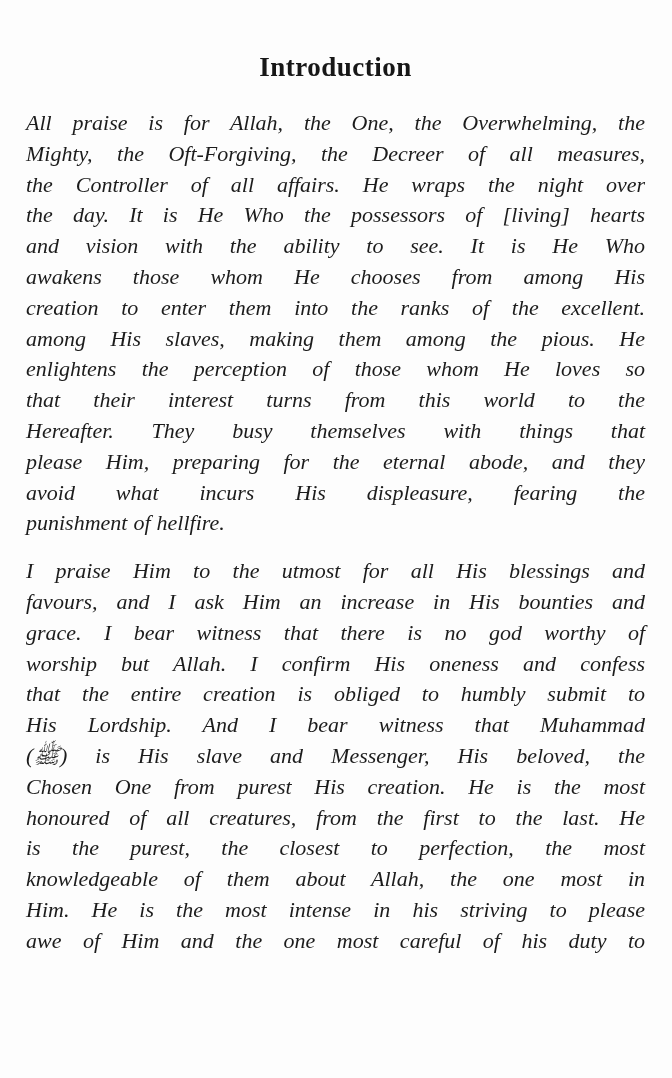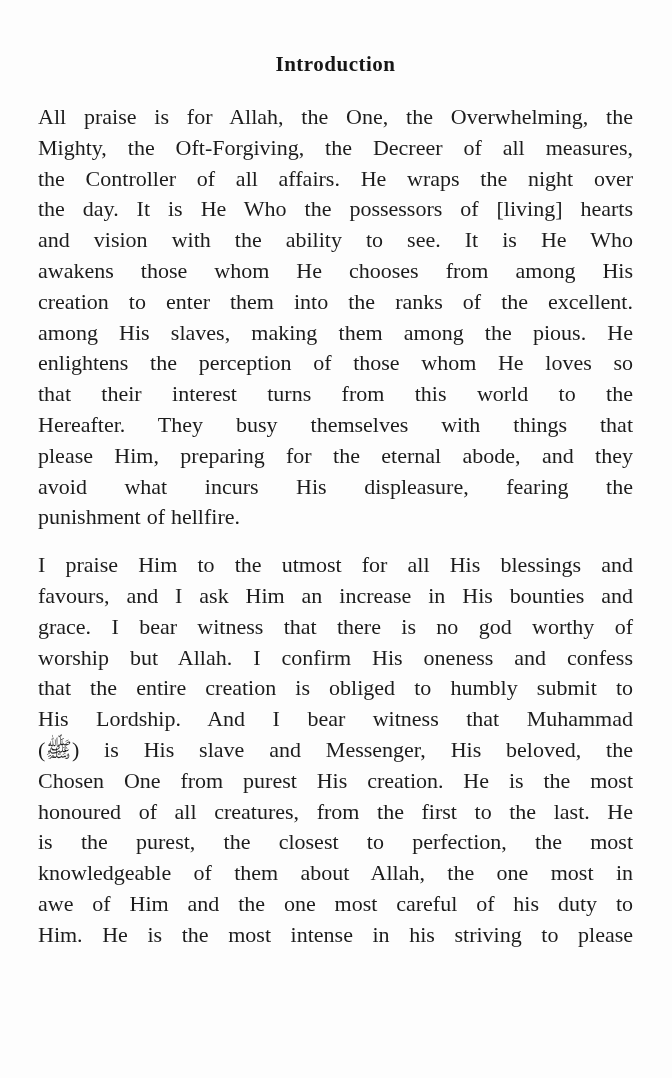--- a/index.html
+++ b/index.html
@@ -13,28 +13,29 @@
     height: 1078px;
     box-sizing: border-box;
     background: #fdfdfd;
     color: #1c1c1c;
     padding: 52px 27px 0 26px;
     font-family: "Liberation Serif", "DejaVu Serif", serif;
     overflow: hidden;
   }
   .title {
     margin: 0 0 25px 0;
-    font-size: 21px;
+    font-size: 27px;
     font-weight: 700;
     text-align: center;
     letter-spacing: 0.5px;
     color: #171717;
   }
   .para {
-    margin: 12px;
+    margin: 0;
+    font-style: italic;
   }
   .para + .para {
     margin-top: 17px;
   }
   .line {
     font-size: 22px;
     line-height: 30.8px;
     text-align: justify;
     text-align-last: justify;
     -moz-text-align-last: justify;
@@ -75,17 +76,17 @@
     <div class="line">favours, and I ask Him an increase in His bounties and</div>
     <div class="line">grace. I bear witness that there is no god worthy of</div>
     <div class="line">worship but Allah. I confirm His oneness and confess</div>
     <div class="line">that the entire creation is obliged to humbly submit to</div>
     <div class="line">His Lordship. And I bear witness that Muhammad</div>
     <div class="line">(ﷺ) is His slave and Messenger, His beloved, the</div>
     <div class="line">Chosen One from purest His creation. He is the most</div>
     <div class="line">honoured of all creatures, from the first to the last. He</div>
     <div class="line">is the purest, the closest to perfection, the most</div>
     <div class="line">knowledgeable of them about Allah, the one most in</div>
+    <div class="line">Him. He is the most intense in his striving to please</div>
     <div class="line">awe of Him and the one most careful of his duty to</div>
-    <div class="line">Him. He is the most intense in his striving to please</div>
   </div>
 
 </div>
 
 </body></html>

